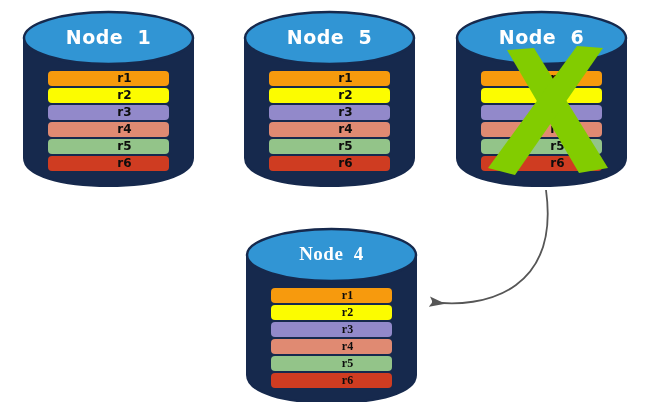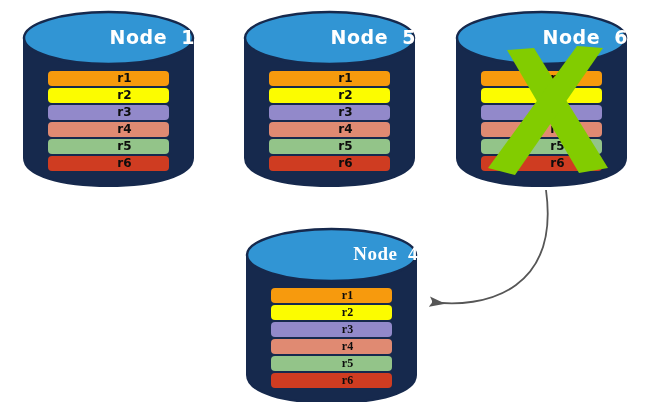--- a/index.html
+++ b/index.html
@@ -27,21 +27,21 @@
     top: 0;
     width: 173px;
     height: 178px;
     overflow: visible;
   }
   .node-label {
     position: absolute;
     left: 0;
     top: 16px;
     width: 173px;
-    text-align: right;
+    text-align: center;
     color: #ffffff;
     font-size: 19px;
     font-weight: bold;
     letter-spacing: 0.5px;
     white-space: pre;
     pointer-events: none;
   }
   .rows {
     position: absolute;
     left: 26px;

